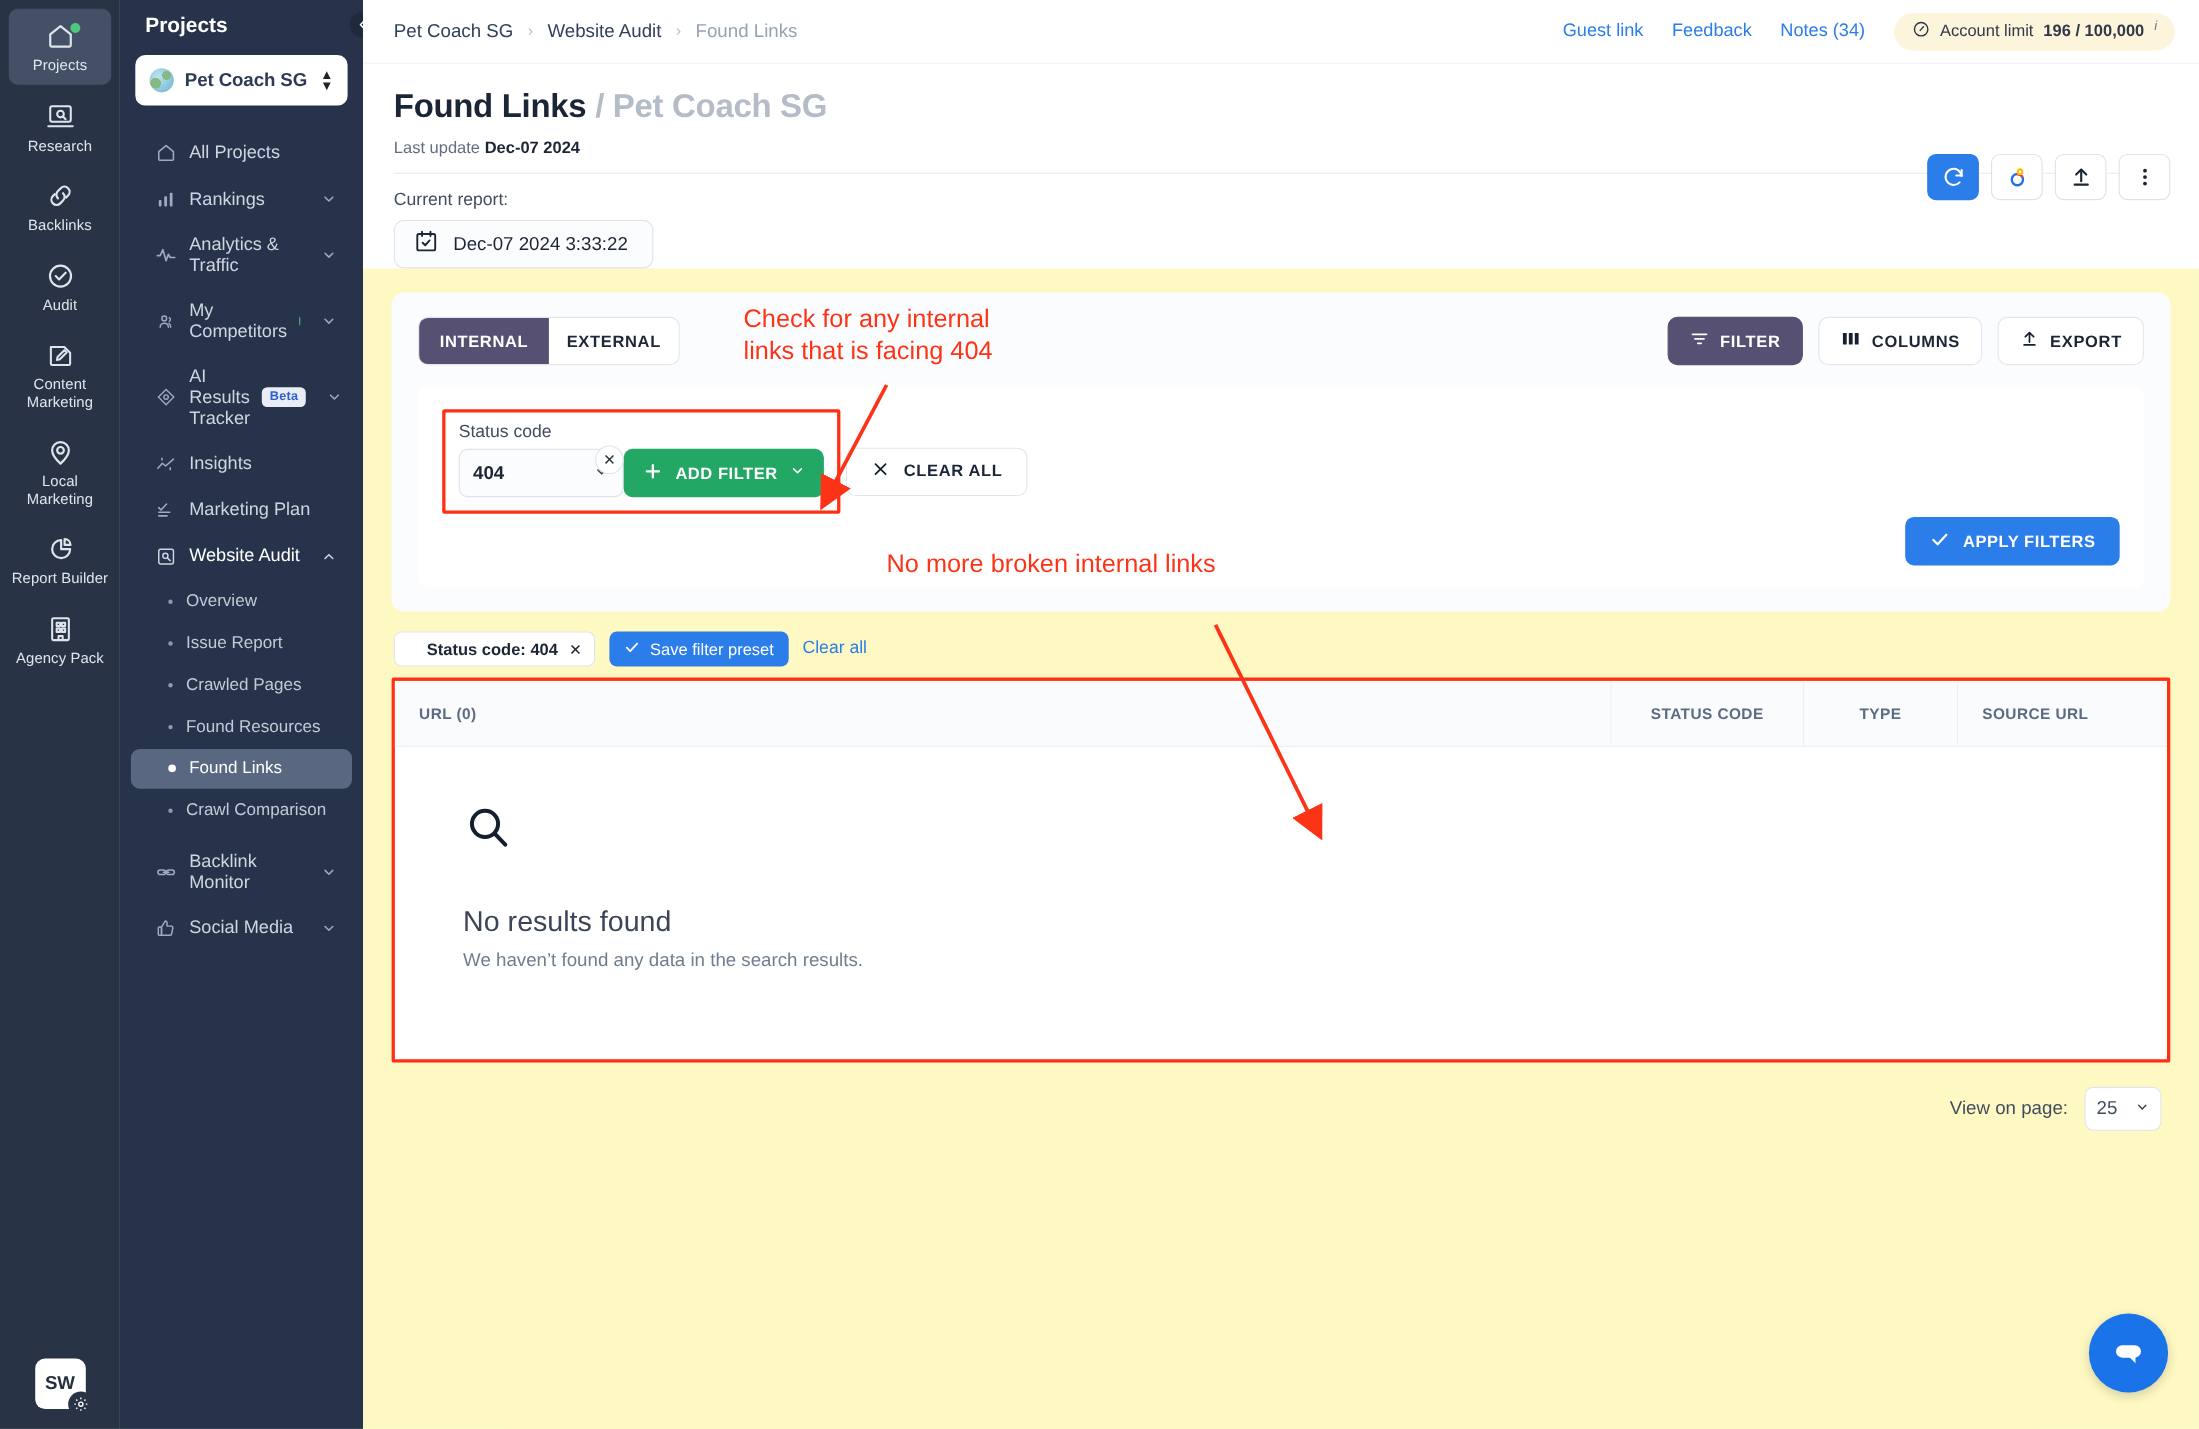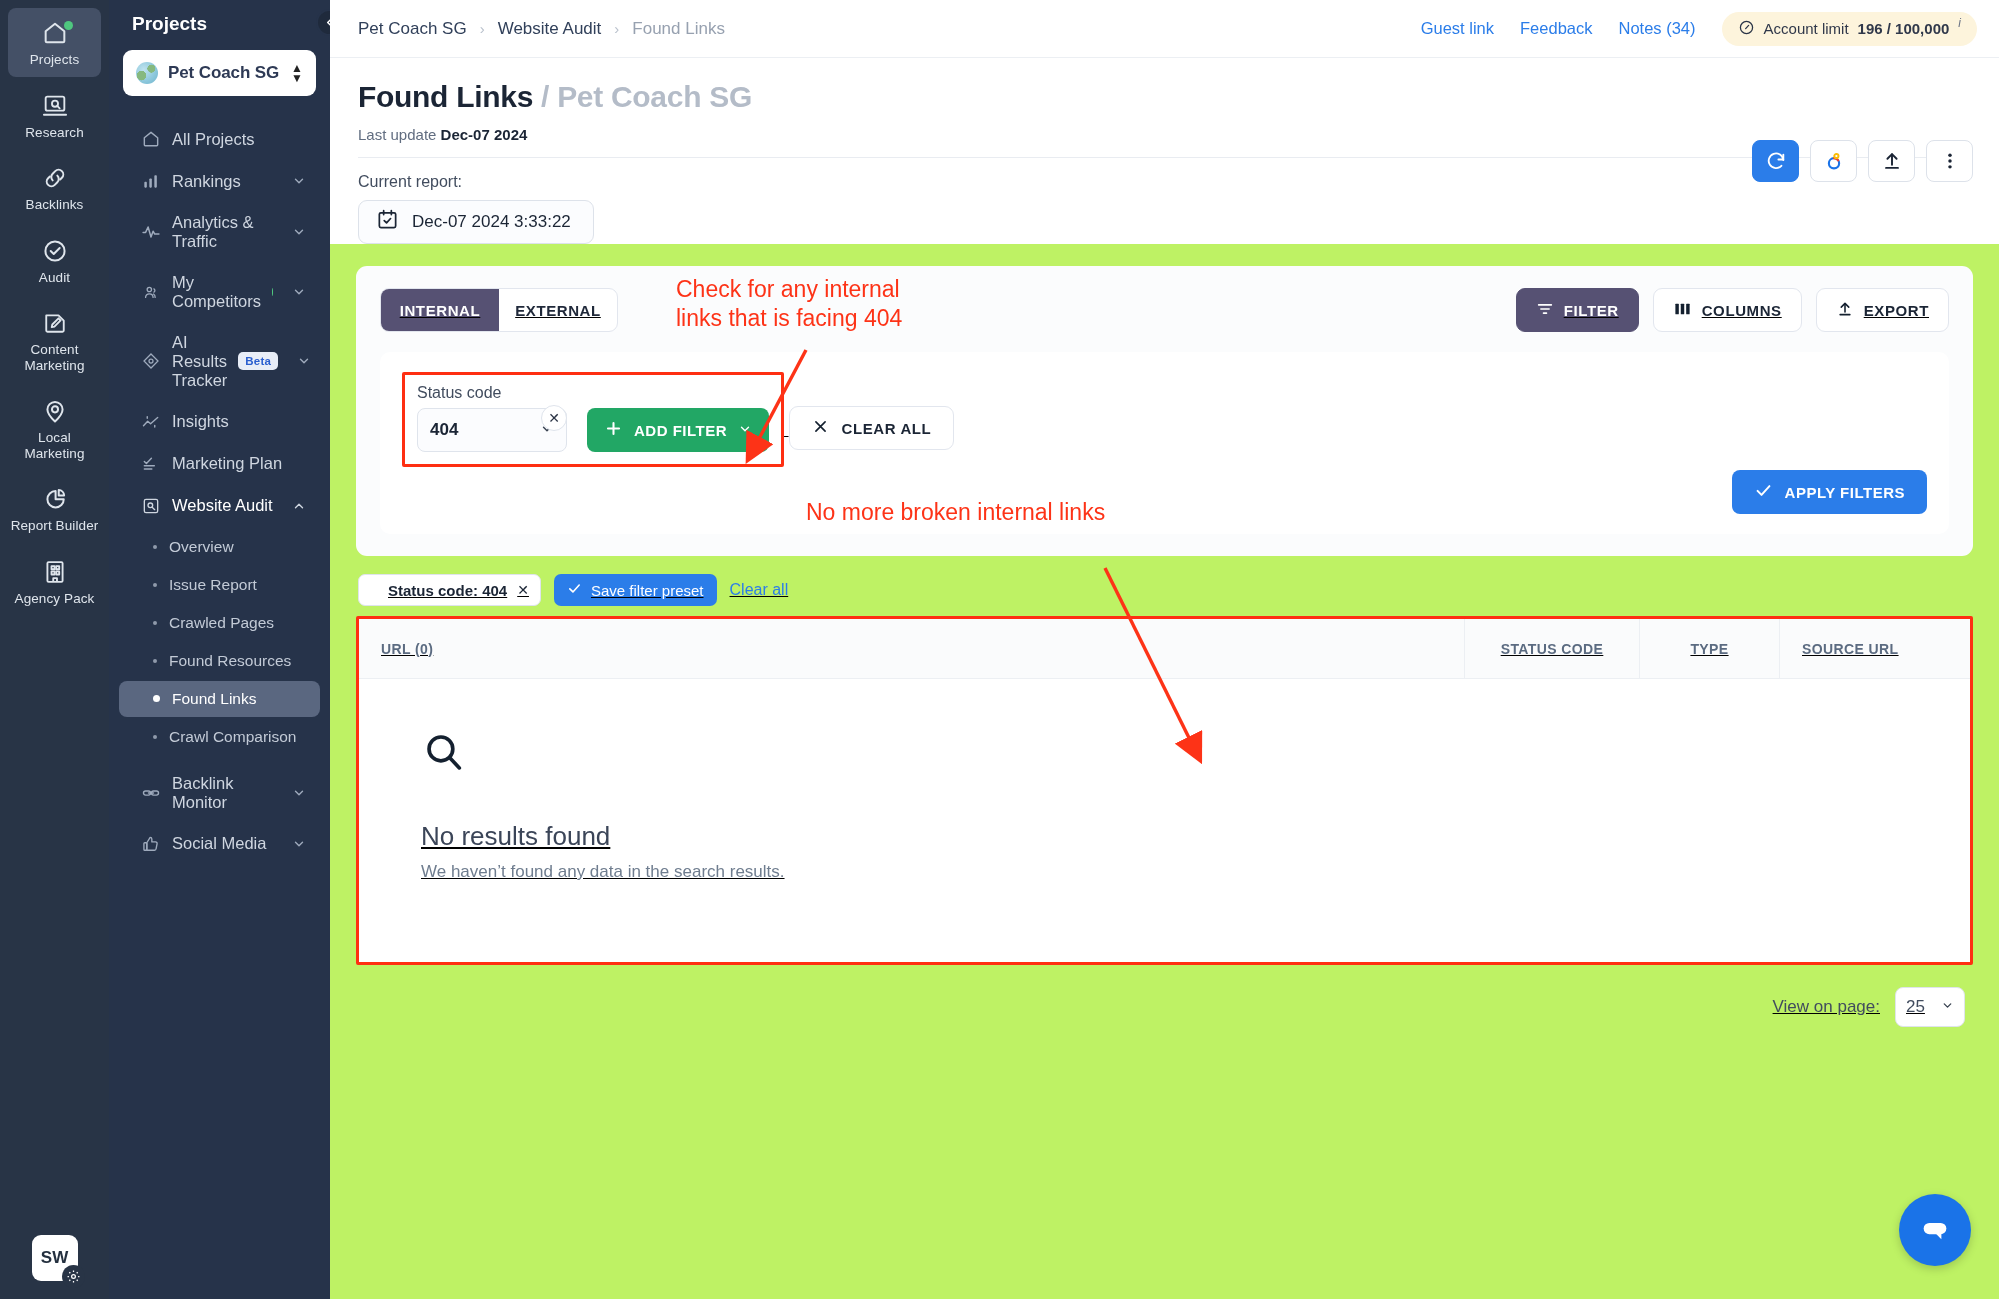--- a/index.html
+++ b/index.html
@@ -143,21 +143,21 @@
     font-size: 17px; color: #1b2535; cursor: pointer;
   }
   .head-actions { position: absolute; right: 26px; top: 82px; display: flex; gap: 11px; }
   .act-btn {
     width: 47px; height: 42px; border-radius: 8px; border: 1px solid #dde2ea;
     background: #fff; display: flex; align-items: center; justify-content: center;
     cursor: pointer;
   }
   .act-btn.primary { background: #2b7de9; border-color: #2b7de9; }
 
-  .content { flex: 1; background: #bef264; padding: 22px 26px 0 26px; overflow: hidden; text-decoration: underline; }
+  .content { flex: 1; background: #fef9c3; padding: 22px 26px 0 26px; overflow: hidden; }
   .panel { background: #fbfcfd; border-radius: 11px; padding: 22px 24px; position: relative; }
 
   .panel-row1 { display: flex; align-items: center; }
   .seg {
     display: inline-flex; background: #fff; border: 1px solid #e2e6ee; border-radius: 9px;
     overflow: hidden; height: 44px;
   }
   .seg div {
     display: flex; align-items: center; justify-content: center; min-width: 118px;
     font-size: 15px; font-weight: 700; letter-spacing: .6px; color: #20293a; cursor: pointer;
@@ -173,21 +173,21 @@
 
   .filter-card {
     background: #fff; border-radius: 10px; margin-top: 20px; padding: 20px 22px 20px 22px;
     position: relative; min-height: 182px;
   }
   .fgroup {
     position: relative; display: inline-block; border: 3px solid #fe2f12;
     padding: 9px 12px 12px 12px; border-radius: 2px;
   }
   .flabel { font-size: 16px; color: #414c5e; margin-bottom: 6px; }
-  .fcontrols { display: flex; align-items: flex-end; gap: 20px; }
+  .fcontrols { display: flex; align-items: flex-end; }
   .fselect {
     width: 150px; height: 44px; border: 1px solid #dfe4ec; border-radius: 8px;
     background: #fbfcfe; display: flex; align-items: center; padding: 0 12px;
     font-size: 17px; font-weight: 700; color: #1b2535; cursor: pointer;
   }
   .fselect .cv { margin-left: auto; color: #36404f; font-size: 13px; }
   .x-chip {
     position: absolute; width: 26px; height: 26px; border-radius: 50%; background: #fff;
     border: 1px solid #dfe4ec; display: flex; align-items: center; justify-content: center;
     font-size: 14px; color: #2b3445; cursor: pointer; left: 136px; top: 30px; z-index: 5;

